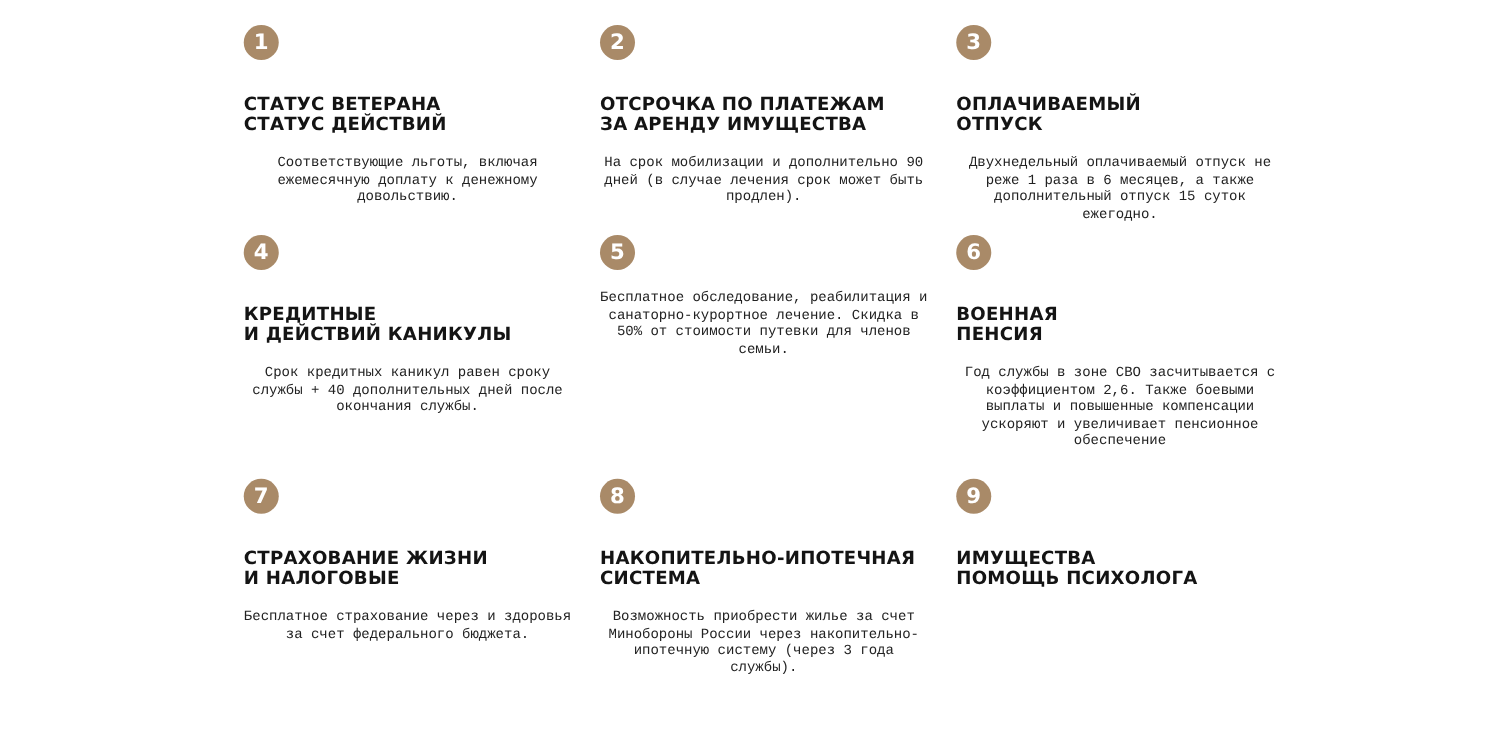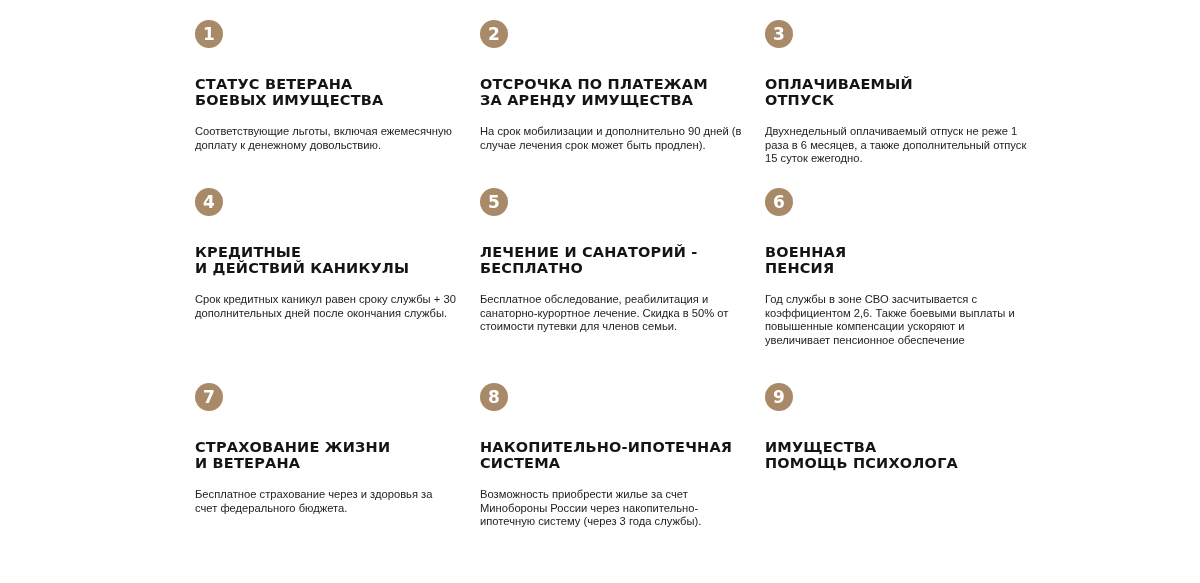--- a/index.html
+++ b/index.html
@@ -6,69 +6,67 @@
     body { width: 1200px; height: 583px; position: relative; overflow: hidden;
            font-family: "Liberation Sans", sans-serif; color: #111111; }
     .grid { position: absolute; left: 195px; top: 20px; width: 860px; }
     .card { position: absolute; width: 270px; }
     .badge { width: 28px; height: 28px; border-radius: 50%; background: #A98A68;
              color: #ffffff; font-weight: 700; font-size: 17px; line-height: 28px;
              text-align: center; font-family: "DejaVu Sans", sans-serif; }
     .title { margin-top: 28px; font-family: "DejaVu Sans", sans-serif; font-weight: 700;
              font-size: 14.5px; line-height: 16px; letter-spacing: 0.2px; color: #141414;
              white-space: pre-line; }
-    .desc { margin-top: 17px; font-family: Liberation Sans, sans-serif; font-size: 11.2px;
-            line-height: 13.5px; color: #222222; width: 262px; }
+    .desc { margin-top: 17px; font-family: Liberation Mono, monospace; font-size: 11.2px;
+            line-height: 13.5px; color: #222222; width: 262px; text-align: center; }
   </style>
 </head>
 <body>
 
 <div class="grid">
   <div class="card" style="left:0;top:0">
     <div class="badge">1</div>
     <div class="title">СТАТУС ВЕТЕРАНА
-БОЕВЫХ ИМУЩЕСТВА</div>
+СТАТУС ДЕЙСТВИЙ</div>
     <div class="desc">Соответствующие льготы, включая ежемесячную доплату к денежному довольствию.</div>
   </div>
   <div class="card" style="left:285px;top:0">
     <div class="badge">2</div>
     <div class="title">ОТСРОЧКА ПО ПЛАТЕЖАМ
 ЗА АРЕНДУ ИМУЩЕСТВА</div>
     <div class="desc">На срок мобилизации и дополнительно 90 дней (в случае лечения срок может быть продлен).</div>
   </div>
   <div class="card" style="left:570px;top:0">
     <div class="badge">3</div>
     <div class="title">ОПЛАЧИВАЕМЫЙ
 ОТПУСК</div>
     <div class="desc">Двухнедельный оплачиваемый отпуск не реже 1 раза в 6 месяцев, а также дополнительный отпуск 15 суток ежегодно.</div>
   </div>
 
   <div class="card" style="left:0;top:168px">
     <div class="badge">4</div>
     <div class="title">КРЕДИТНЫЕ
 И ДЕЙСТВИЙ КАНИКУЛЫ</div>
-    <div class="desc">Срок кредитных каникул равен сроку службы + 30 дополнительных дней после окончания службы.</div>
+    <div class="desc">Срок кредитных каникул равен сроку службы + 40 дополнительных дней после окончания службы.</div>
   </div>
   <div class="card" style="left:285px;top:168px">
     <div class="badge">5</div>
-    <div class="title">ЛЕЧЕНИЕ И САНАТОРИЙ -
-БЕСПЛАТНО</div>
     <div class="desc">Бесплатное обследование, реабилитация и санаторно-курортное лечение. Скидка в 50% от стоимости путевки для членов семьи.</div>
   </div>
   <div class="card" style="left:570px;top:168px">
     <div class="badge">6</div>
     <div class="title">ВОЕННАЯ
 ПЕНСИЯ</div>
     <div class="desc">Год службы в зоне СВО засчитывается с коэффициентом 2,6. Также боевыми выплаты и повышенные компенсации ускоряют и увеличивает пенсионное обеспечение</div>
   </div>
 
   <div class="card" style="left:0;top:363px">
     <div class="badge">7</div>
     <div class="title">СТРАХОВАНИЕ ЖИЗНИ
-И ВЕТЕРАНА</div>
+И НАЛОГОВЫЕ</div>
     <div class="desc">Бесплатное страхование через и здоровья за счет федерального бюджета.</div>
   </div>
   <div class="card" style="left:285px;top:363px">
     <div class="badge">8</div>
     <div class="title">НАКОПИТЕЛЬНО-ИПОТЕЧНАЯ
 СИСТЕМА</div>
     <div class="desc">Возможность приобрести жилье за счет Минобороны России через накопительно-ипотечную систему (через 3 года службы).</div>
   </div>
   <div class="card" style="left:570px;top:363px">
     <div class="badge">9</div>

